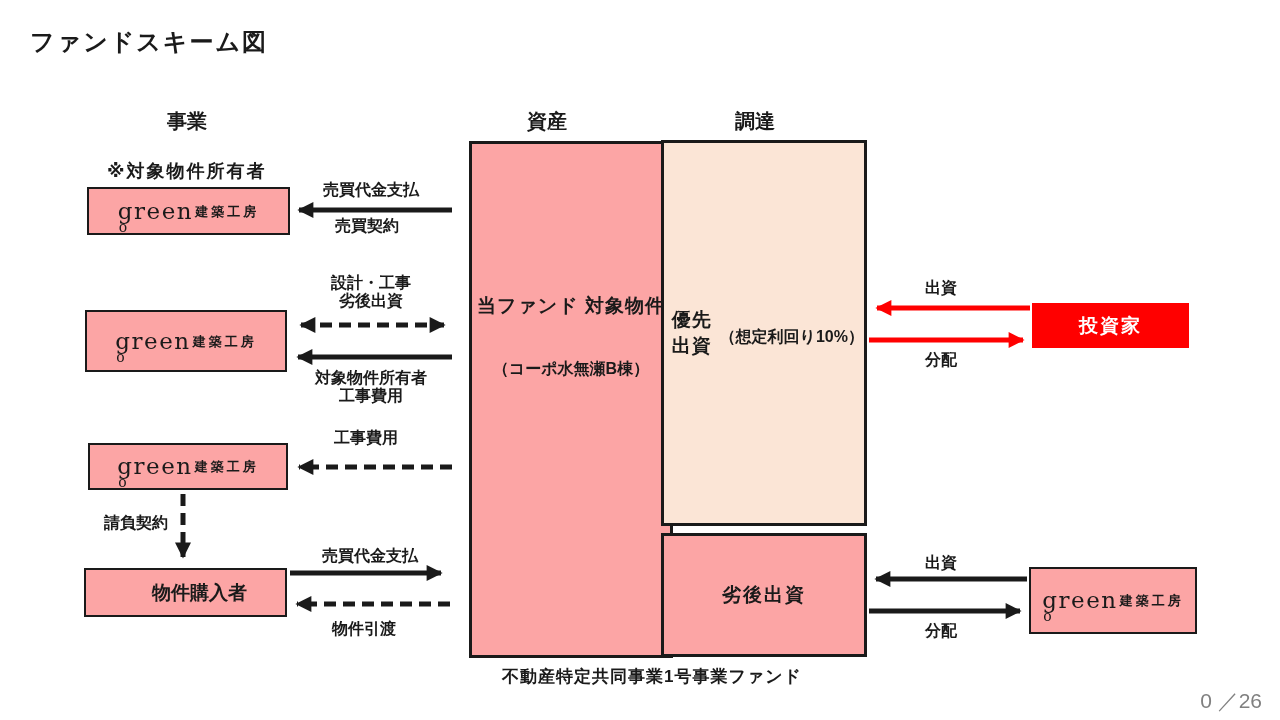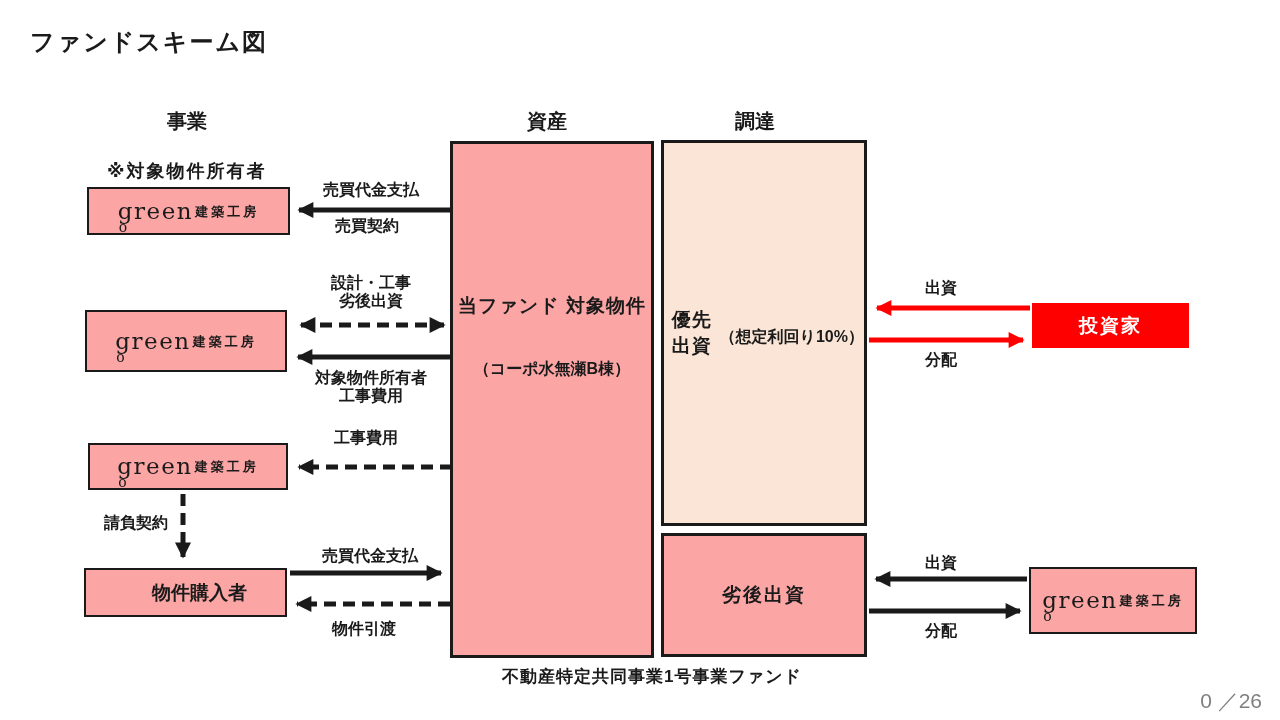--- a/index.html
+++ b/index.html
@@ -21,21 +21,21 @@
   .colhead.funding{left:755px;}
   .note{left:107px;top:159px;font-size:18px;font-weight:700;letter-spacing:2px;white-space:nowrap;}
 
   .box{position:absolute;background:#fca5a5;border:2px solid #1a1a1a;display:flex;align-items:center;justify-content:center;box-sizing:border-box;text-align:center;}
   .bigbox{border-width:3px;}
   .gbox1{left:87px;top:187px;width:203px;height:48px;}
   .gbox2{left:85px;top:310px;width:202px;height:62px;}
   .gbox3{left:88px;top:443px;width:200px;height:47px;}
   .gboxR{left:1029px;top:567px;width:168px;height:67px;}
   .buyer{left:84px;top:568px;width:203px;height:49px;font-size:19px;font-weight:700;padding-left:28px;}
-  .centerbox{left:450px;top:141px;width:204px;height:517px;flex-direction:column;justify-content:flex-start;padding-top:148px;}
+  .centerbox{left:469px;top:141px;width:204px;height:517px;flex-direction:column;justify-content:flex-start;padding-top:148px;}
   .centerbox .bt{font-size:19px;font-weight:700;line-height:1.5;letter-spacing:1px;}
   .centerbox .sub{font-size:16px;font-weight:700;margin-top:38px;white-space:nowrap;}
   .peach{left:661px;top:140px;width:206px;height:386px;background:var(--senior_bg);flex-direction:row;}
   .peach .bt{font-size:19px;font-weight:700;letter-spacing:1px;}
   .peach .sub{font-size:16px;font-weight:700;margin-top:8px;white-space:nowrap;}
   .subbox{left:661px;top:533px;width:206px;height:124px;font-size:19px;font-weight:700;letter-spacing:2px;}
   .investor{left:1032px;top:303px;width:157px;height:45px;background:var(--accent_red);border:none;color:#fff;font-size:19px;font-weight:700;letter-spacing:2px;}
 
   .glogo{position:relative;display:inline-block;white-space:nowrap;line-height:1;}
   .glogo-latin{font-family:"DejaVu Serif","Liberation Serif",serif;font-size:23px;letter-spacing:1.5px;font-weight:400;}

